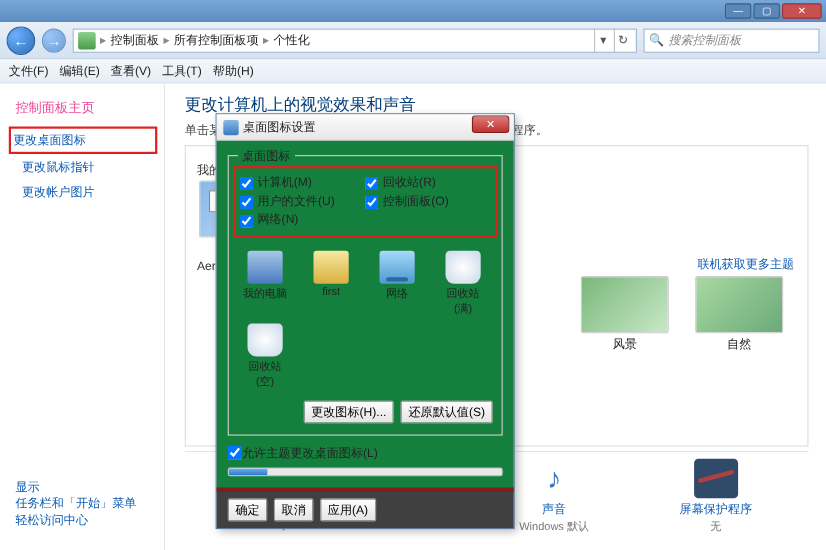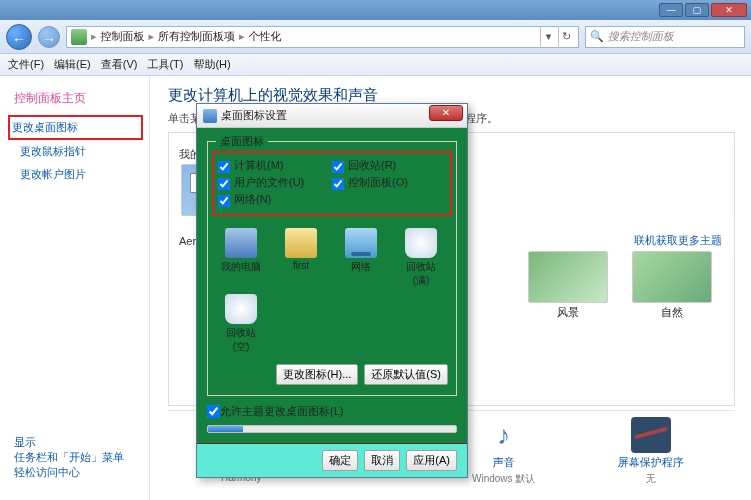--- a/index.html
+++ b/index.html
@@ -82,21 +82,21 @@
 .ic-fld { background: linear-gradient(#f8e8a0,#d8b040); }
 .ic-net { background: linear-gradient(#a8d8f8,#4a9acf); position:relative; }
 .ic-net::after { content:""; position:absolute; bottom:2px; width:20px; height:4px; background:#2a6a9f; border-radius:2px; }
 .ic-bin { background: radial-gradient(#fff,#c8d8e8); border-radius: 4px 4px 8px 8px; }
 
 .dlg-btnrow { display: flex; justify-content: flex-end; gap: 6px; margin-top: 6px; }
 .dlg-btnrow button, .dlg-footer button { font-size: 11px; padding: 2px 6px; background: linear-gradient(#fdfdfd,#e4e4e4); border: 1px solid #a0a0a0; border-radius: 2px; }
 .allow-row { display: flex; align-items: center; gap: 0; font-size: 11px; margin-top: 8px; }
 .progress { height: 8px; background: #e8e8e8; border: 1px solid #c0c0c0; margin-top: 6px; border-radius: 2px; overflow: hidden; }
 .progress .bar { width: 14%; height: 100%; background: linear-gradient(#6ab0f0,#2a7acf); }
-.dlg-footer { display: flex; justify-content: flex-end; gap: 6px; padding: 6px 10px; border-top: 1px solid #7f1d1d; background: #5eead4; }
+.dlg-footer { display: flex; justify-content: flex-start; gap: 6px; padding: 6px 10px; border-top: 4px solid #7f1d1d; background: #404040; }
 
 .link { color: #0b5bb5; cursor: pointer; }
 </style>
 </head>
 <body>
 
 <div class="titlebar">
   <div class="winbtn">—</div>
   <div class="winbtn">▢</div>
   <div class="winbtn close">✕</div>

